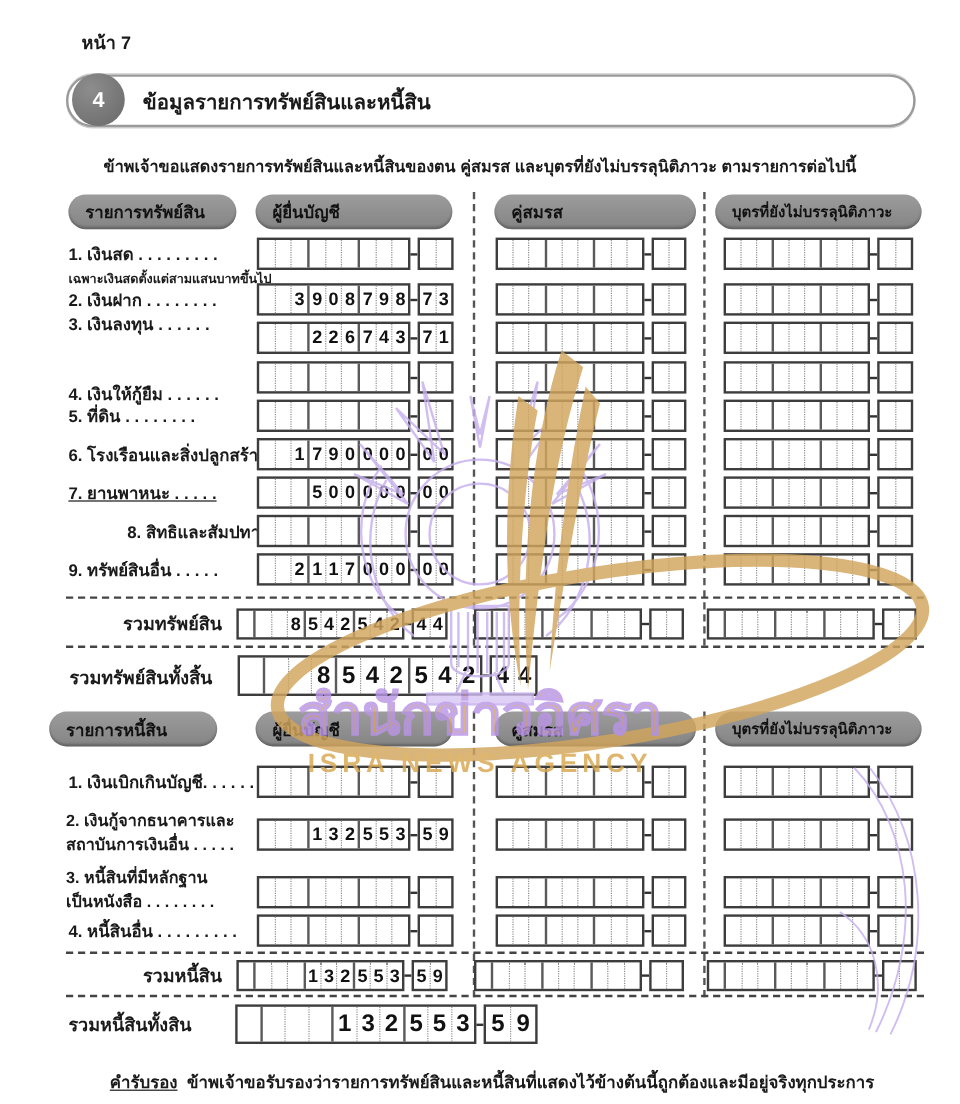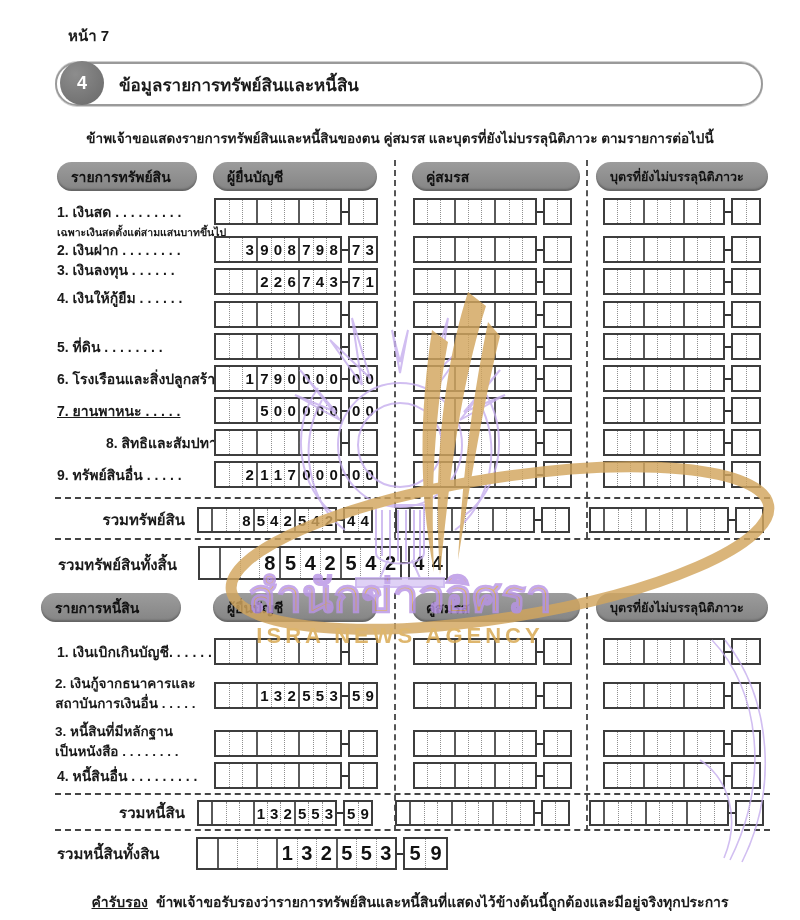--- a/index.html
+++ b/index.html
@@ -238,21 +238,21 @@
           <div class="cell solid"></div>
           <div class="cell dotted"></div>
           <div class="cell dotted"></div>
         </div>
         <div class="connector"></div>
         <div class="sbox" style="width: 30px;">
           <div class="cell"></div>
           <div class="cell dotted"></div>
         </div>
       </div>
-      <div class="row-label abs" style="left: 57px; top: 284px; height: 27px;">4.  เงินให้กู้ยืม  .  .  .  .  .  .</div>
+      <div class="row-label abs" style="left: 57px; top: 314px; height: 27px;">4.  เงินให้กู้ยืม  .  .  .  .  .  .</div>
       <div class="amount-group" style="left: 214px; top: 301px; height: 27px; font-size: 15px;">
         <div class="mbox" style="width: 128px;">
           <div class="cell"></div>
           <div class="cell dotted"></div>
           <div class="cell dotted"></div>
           <div class="cell solid"></div>
           <div class="cell dotted"></div>
           <div class="cell dotted"></div>
           <div class="cell solid"></div>
           <div class="cell dotted"></div>
@@ -623,21 +623,21 @@
           <div class="cell solid"></div>
           <div class="cell dotted"></div>
           <div class="cell dotted"></div>
         </div>
         <div class="connector"></div>
         <div class="sbox" style="width: 30px;">
           <div class="cell"></div>
           <div class="cell dotted"></div>
         </div>
       </div>
-      <div class="two-line abs" style="left: 55px; top: 674px; text-align: right;">
+      <div class="two-line abs" style="left: 55px; top: 674px;">
         <div>2. เงินกู้จากธนาคารและ</div>
         <div>สถาบันการเงินอื่น  . . . . .</div>
       </div>
       <div class="amount-group" style="left: 214px; top: 682px; height: 27px; font-size: 15px;">
         <div class="mbox" style="width: 128px;">
           <div class="cell"></div>
           <div class="cell dotted"></div>
           <div class="cell dotted"></div>
           <div class="cell solid">1</div>
           <div class="cell dotted">3</div>

